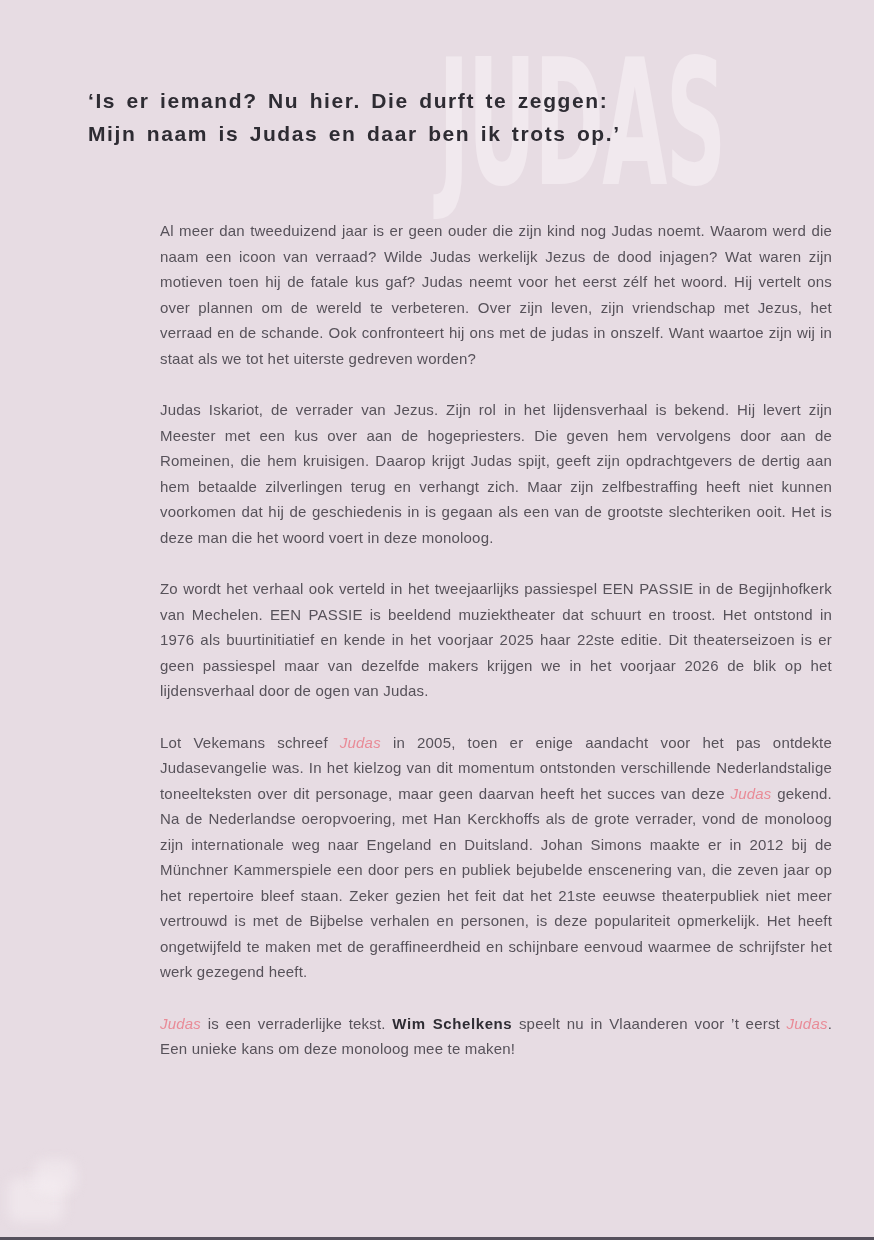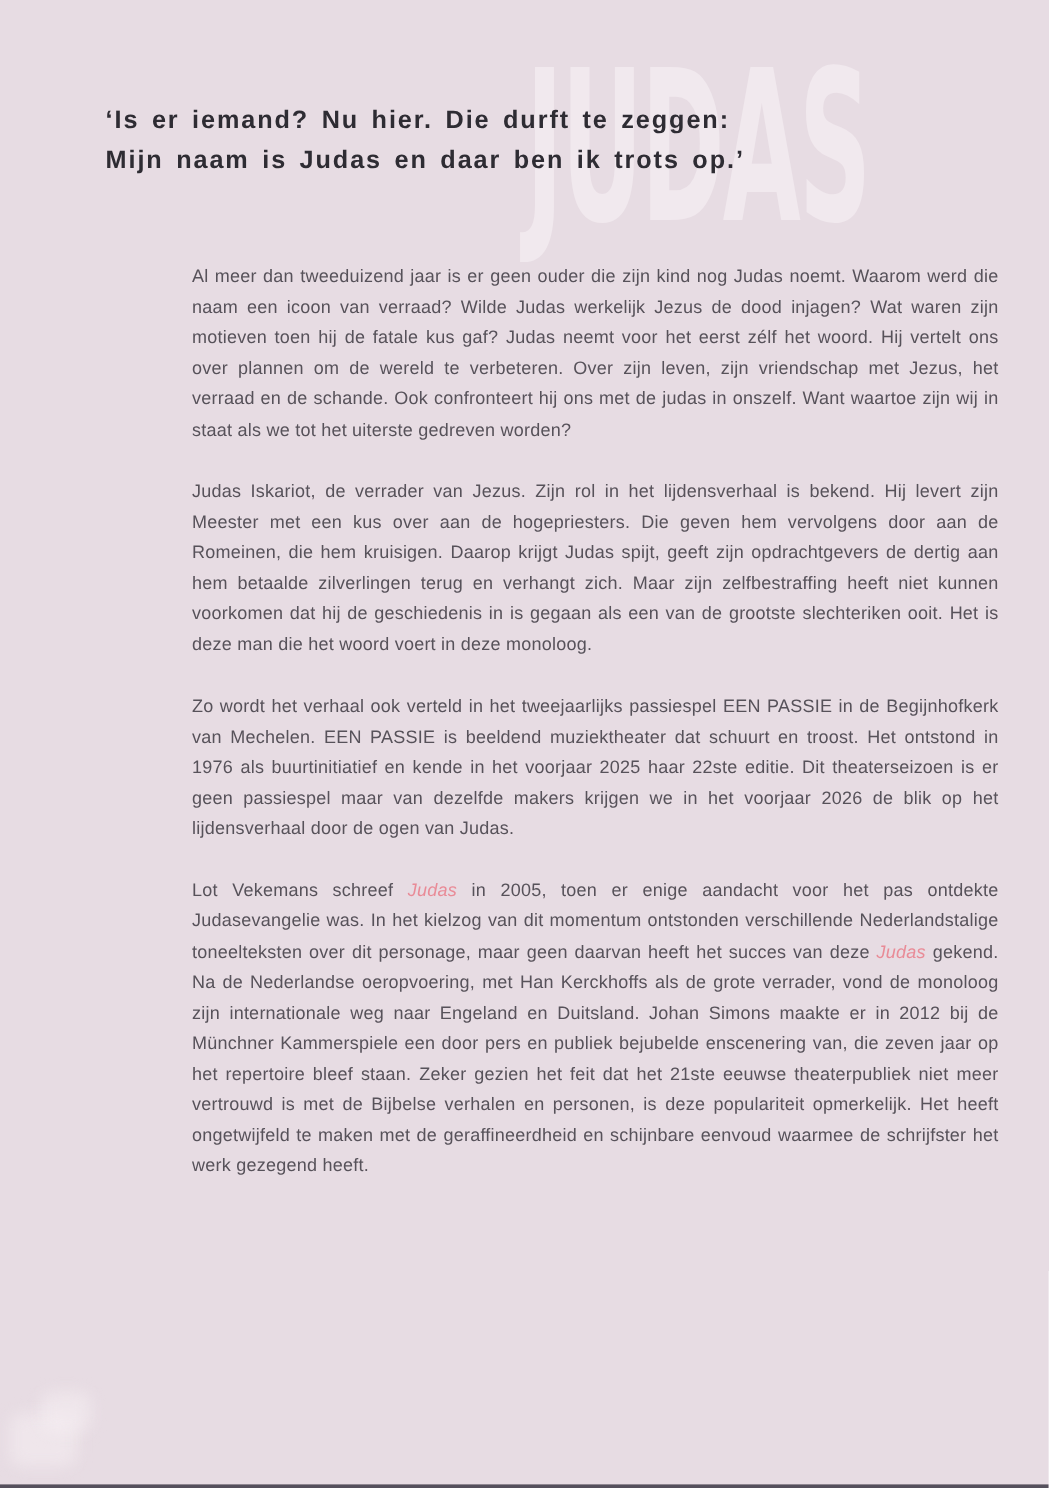--- a/index.html
+++ b/index.html
@@ -105,20 +105,21 @@
     <div>‘Is er iemand? Nu hier. Die durft te zeggen:</div>
     <div>Mijn naam is Judas en daar ben ik trots op.’</div>
   </div>
 
   <div class="body-col">
 
   <p class="para"><span class="run-normal">Al meer dan tweeduizend jaar is er geen ouder die zijn kind nog Judas noemt. Waarom werd die naam een icoon van verraad? Wilde Judas werkelijk Jezus de dood injagen? Wat waren zijn motieven toen hij de fatale kus gaf? Judas neemt voor het eerst zélf het woord. Hij vertelt ons over plannen om de wereld te verbeteren. Over zijn leven, zijn vriendschap met Jezus, het verraad en de schande. Ook confronteert hij ons met de judas in onszelf. Want waartoe zijn wij in staat als we tot het uiterste gedreven worden?</span></p>
       <p class="para"><span class="run-normal">Judas Iskariot, de verrader van Jezus. Zijn rol in het lijdensverhaal is bekend. Hij levert zijn Meester met een kus over aan de hogepriesters. Die geven hem vervolgens door aan de Romeinen, die hem kruisigen. Daarop krijgt Judas spijt, geeft zijn opdrachtgevers de dertig aan hem betaalde zilverlingen terug en verhangt zich. Maar zijn zelfbestraffing heeft niet kunnen voorkomen dat hij de geschiedenis in is gegaan als een van de grootste slechteriken ooit. Het is deze man die het woord voert in deze monoloog.</span></p>
       <p class="para"><span class="run-normal">Zo wordt het verhaal ook verteld in het tweejaarlijks passiespel EEN PASSIE in de Begijnhofkerk van Mechelen. EEN PASSIE is beeldend muziektheater dat schuurt en troost. Het ontstond in 1976 als buurtinitiatief en kende in het voorjaar 2025 haar 22ste editie. Dit theaterseizoen is er geen passiespel maar van dezelfde makers krijgen we in het voorjaar 2026 de blik op het lijdensverhaal door de ogen van Judas.</span></p>
       <p class="para"><span class="run-normal">Lot Vekemans schreef </span><span class="run-accent">Judas</span><span class="run-normal"> in 2005, toen er enige aandacht voor het pas ontdekte Judasevangelie was. In het kielzog van dit momentum ontstonden verschillende Nederlandstalige toneelteksten over dit personage, maar geen daarvan heeft het succes van deze </span><span class="run-accent">Judas</span><span class="run-normal"> gekend. Na de Nederlandse oeropvoering, met Han Kerckhoffs als de grote verrader, vond de monoloog zijn internationale weg naar Engeland en Duitsland. Johan Simons maakte er in 2012 bij de Münchner Kammerspiele een door pers en publiek bejubelde enscenering van, die zeven jaar op het repertoire bleef staan. Zeker gezien het feit dat het 21ste eeuwse theaterpubliek niet meer vertrouwd is met de Bijbelse verhalen en personen, is deze populariteit opmerkelijk. Het heeft ongetwijfeld te maken met de geraffineerdheid en schijnbare eenvoud waarmee de schrijfster het werk gezegend heeft.</span></p>
+      <p class="para"><span class="run-accent">Judas</span><span class="run-normal"> is een verraderlijke tekst. </span><span class="run-bold">Wim Schelkens</span><span class="run-normal"> speelt nu in Vlaanderen voor ’t eerst </span><span class="run-accent">Judas</span><span class="run-normal">. Een unieke kans om deze monoloog mee te maken!</span></p>
     </div>
 
   <div class="texture-blob blob-1"></div>
   <div class="texture-blob blob-2"></div>
 
   <div class="bottom-bar"></div>
 
 </div>
 
 </body></html>

